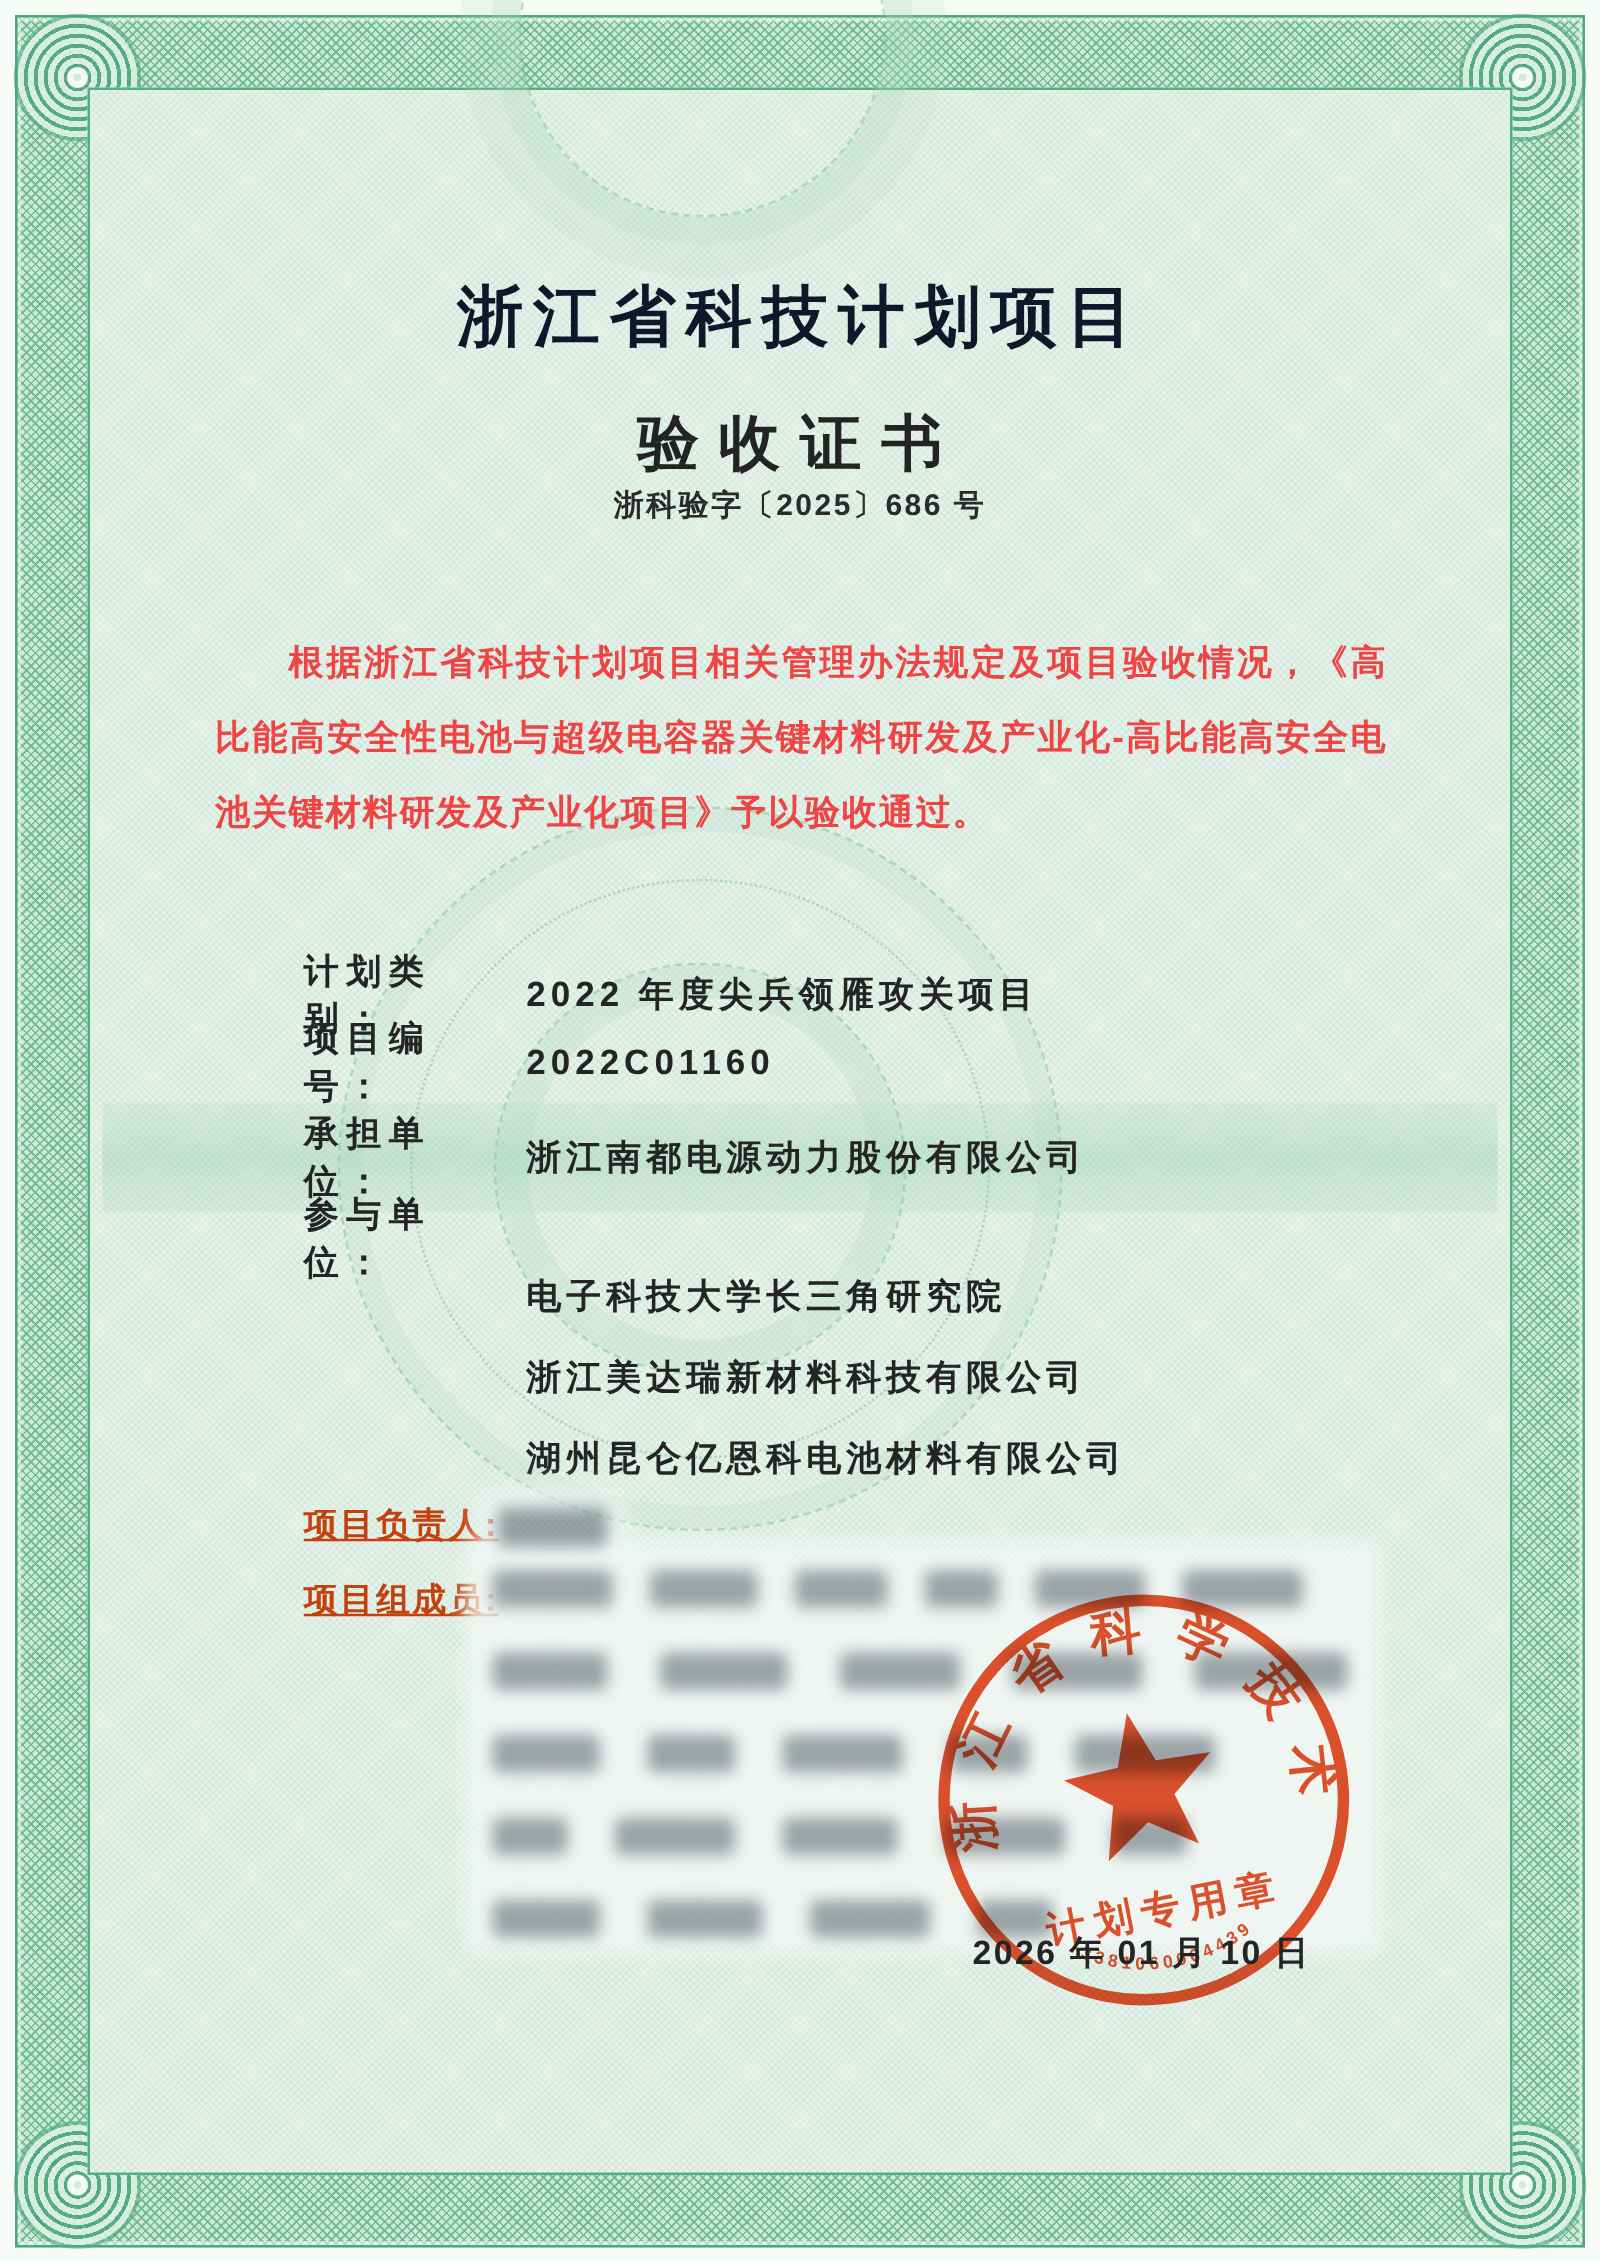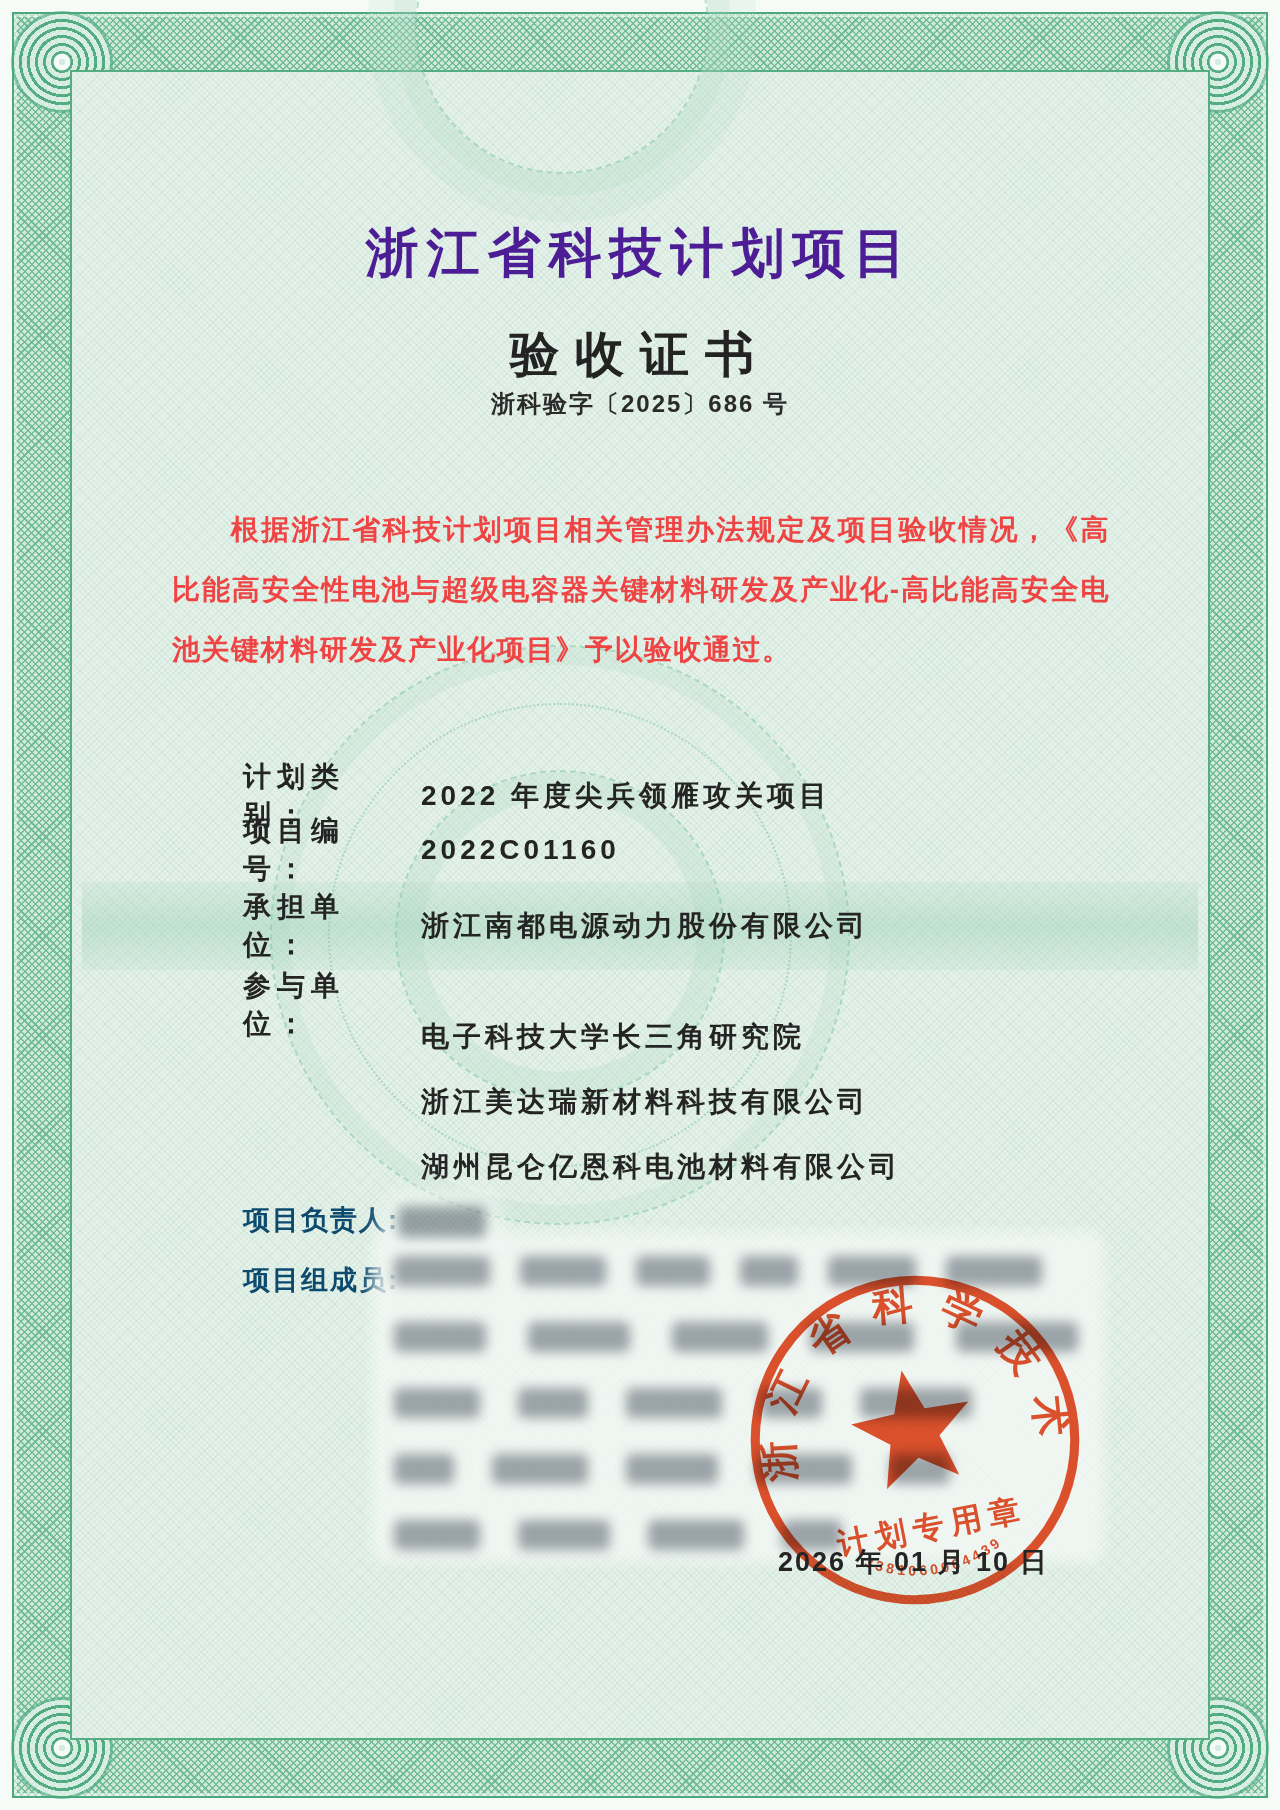--- a/index.html
+++ b/index.html
@@ -50,42 +50,42 @@
   .medallion .c2{inset:58px;border-style:dotted;}
   .medallion .c3{inset:125px;box-shadow:inset 0 0 0 26px rgba(170,216,190,.25);}
   .ribbon{
     position:absolute;left:82px;top:882px;width:1116px;height:88px;
     background:linear-gradient(180deg, rgba(165,212,188,.18), rgba(150,205,178,.42) 50%, rgba(165,212,188,.18));
   }
 
   
   .title{
     position:absolute;left:0;top:218px;width:100%;text-align:center;
-    font-size:53px;font-weight:700;letter-spacing:8px;color:#4c1d95;
+    font-size:53px;font-weight:700;letter-spacing:8px;color:#0f172a;
   }
   .subtitle{
     position:absolute;left:0;top:322px;width:100%;text-align:center;
     font-size:49px;font-weight:700;letter-spacing:16px;color:#232323;
   }
   .docnum{
     position:absolute;left:0;top:388px;width:100%;text-align:center;
     font-size:24px;font-weight:700;letter-spacing:2px;color:#2a2a2a;
   }
   .body-par{
     position:absolute;left:172px;top:500px;width:938px;
     font-size:28px;font-weight:700;line-height:60px;letter-spacing:1.5px;
     text-align:justify;text-indent:2.1em;color:#ef4444;
   }
   .fields{position:absolute;left:243px;top:752px;width:900px;}
   .frow{position:absolute;left:0;display:flex;align-items:center;}
   .flabel{font-size:28px;font-weight:700;letter-spacing:6px;width:168px;flex:0 0 auto;color:#242424;}
   .fvalue{font-size:28px;font-weight:700;letter-spacing:4px;margin-left:10px;color:#242424;white-space:nowrap;}
   .fextra{position:absolute;left:178px;font-size:28px;font-weight:700;letter-spacing:4px;color:#242424;white-space:nowrap;}
 
-  .plabel{position:absolute;font-size:27px;font-weight:700;letter-spacing:2px;color:#0c4a6e;}
+  .plabel{position:absolute;font-size:27px;font-weight:700;letter-spacing:2px;color:#c2410c;text-decoration:underline;}
 
   
   .blur-panel{
     position:absolute;left:372px;top:1232px;width:732px;height:330px;
     background:rgba(243,247,245,.78);border-radius:12px;filter:blur(7px);
   }
   .members-blur{position:absolute;left:394px;top:1256px;}
   .brow{display:flex;height:30px;margin-bottom:36px;}
   .blob{height:30px;border-radius:6px;background:rgba(72,82,94,.5);filter:blur(6px);flex:0 0 auto;}
   .leader-blob{
@@ -133,21 +133,21 @@
       <span class="fvalue">2022 年度尖兵领雁攻关项目</span>
     </div>
     <div class="frow" style="top:60px">
       <span class="flabel">项目编号：</span>
       <span class="fvalue">2022C01160</span>
     </div>
     <div class="frow" style="top:136px">
       <span class="flabel">承担单位：</span>
       <span class="fvalue">浙江南都电源动力股份有限公司</span>
     </div>
-    <div class="frow" style="top:215px">
+    <div class="frow" style="top:201px">
       <span class="flabel">参与单位：</span>
     </div>
     <div class="fextra" style="top:266px">电子科技大学长三角研究院</div>
     <div class="fextra" style="top:331px">浙江美达瑞新材料科技有限公司</div>
     <div class="fextra" style="top:396px">湖州昆仑亿恩科电池材料有限公司</div>
   </div>
 
   <div class="plabel" style="left:243px;top:1202px">项目负责人:</div>
   <div class="plabel" style="left:243px;top:1262px">项目组成员:</div>
 

